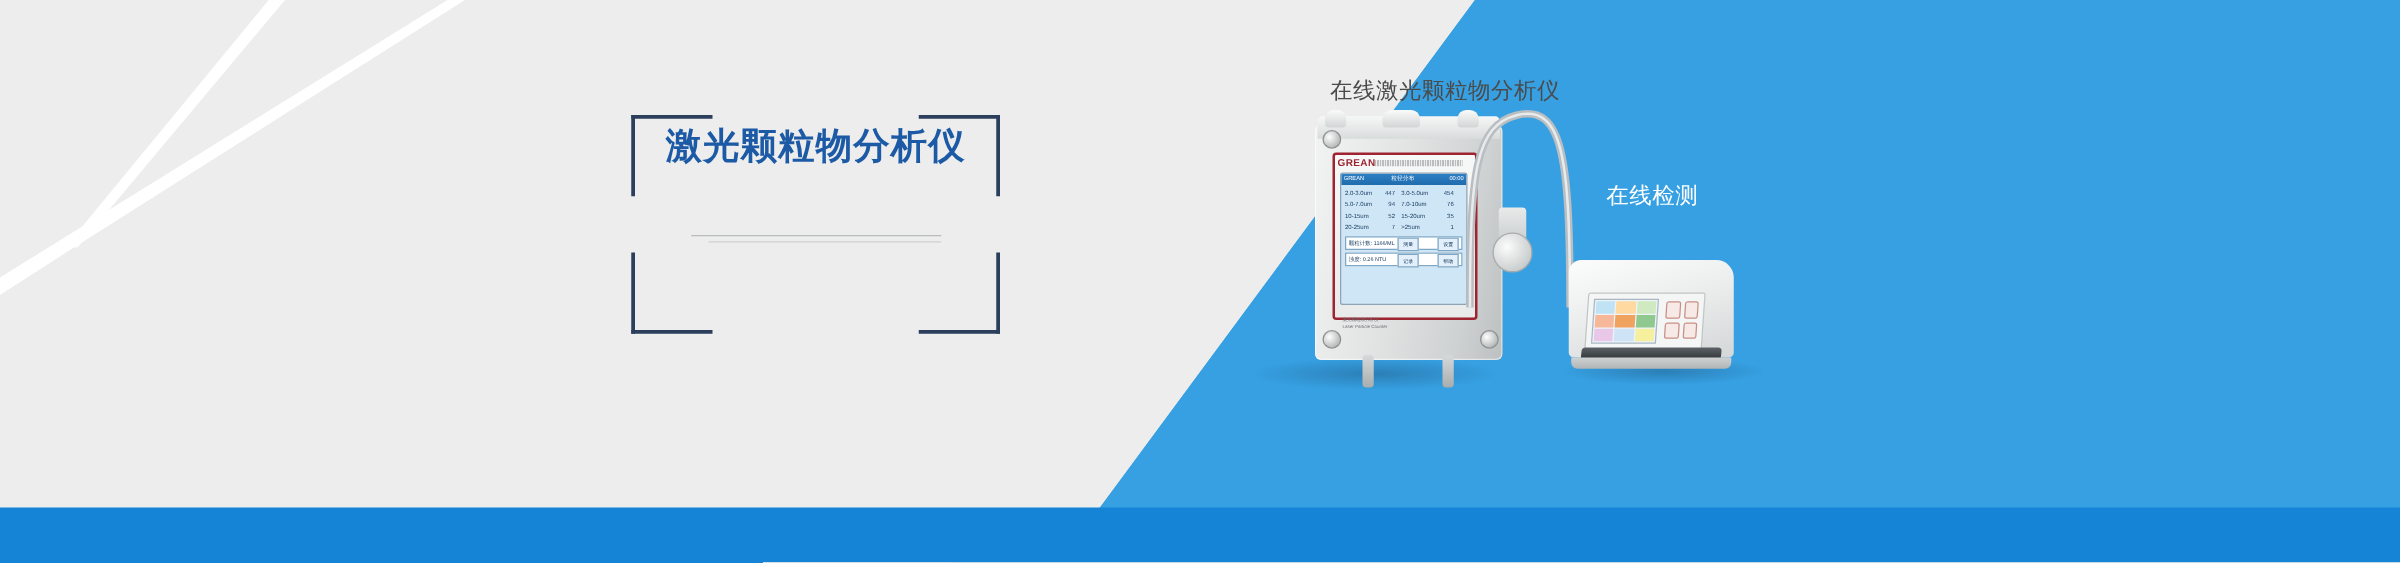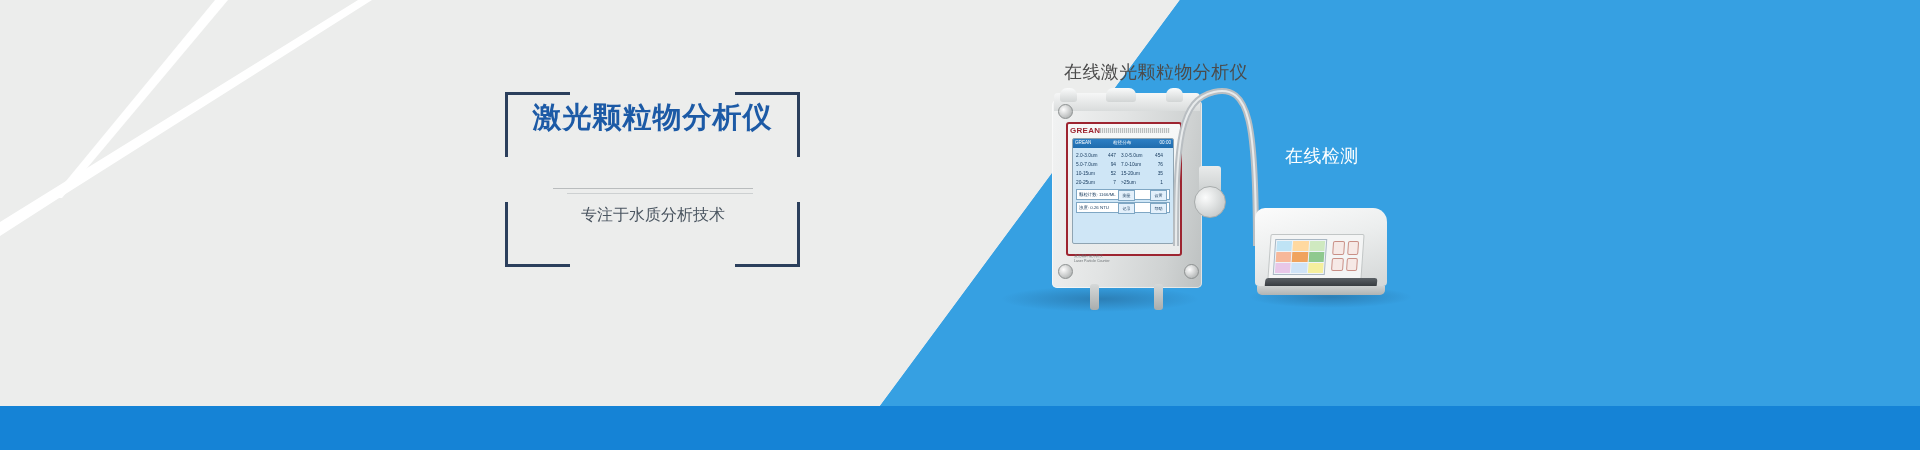--- a/index.html
+++ b/index.html
@@ -200,21 +200,20 @@
     <div class="corner bl"></div>
     <div class="corner br"></div>
 
     <div class="headline">
       <div class="l1">激光颗粒物分析仪</div>
     </div>
 
     <div class="divider"></div>
     <div class="divider2"></div>
 
-    <div class="subline s1">专注于水质分析技术</div>
   </div>
 
   <div class="prod-label" style="left:1064px;top:60px;">在线激光颗粒物分析仪</div>
 
   <div class="prod-label on-blue" style="left:1285px;top:144px;">在线检测</div>
 
   <div class="device-shadow" style="left:1000px;top:286px;width:200px;height:26px;"></div>
   <div class="device-shadow" style="left:1248px;top:286px;width:165px;height:22px;"></div>
 
   <div class="analyzer">

